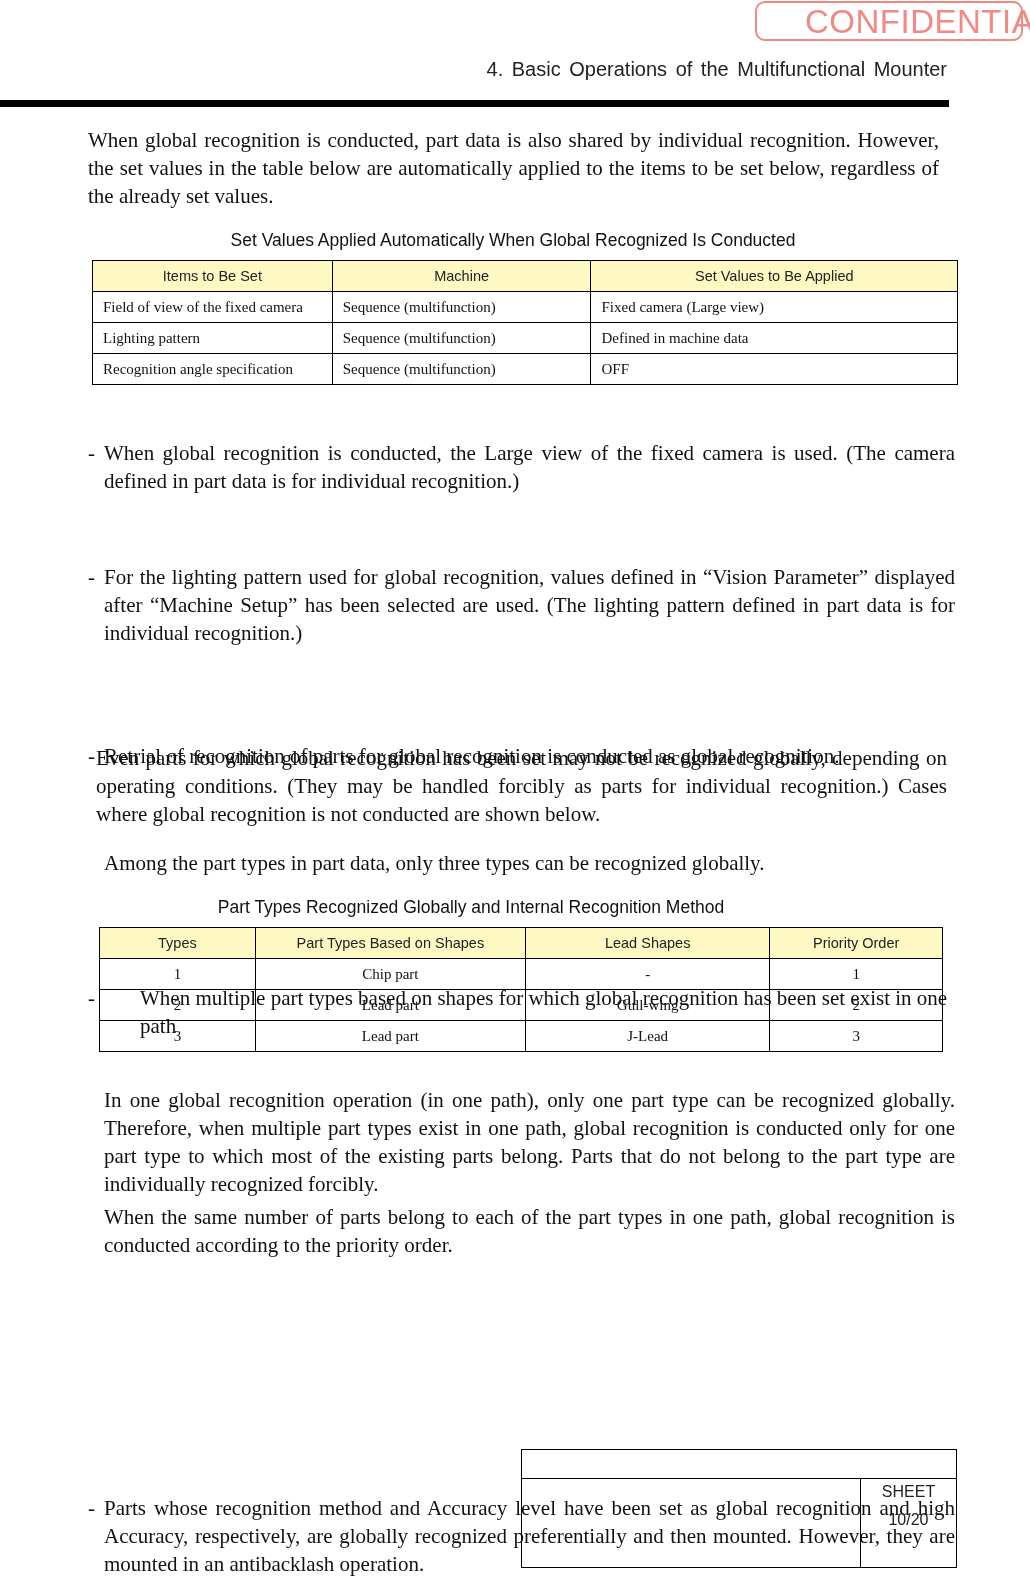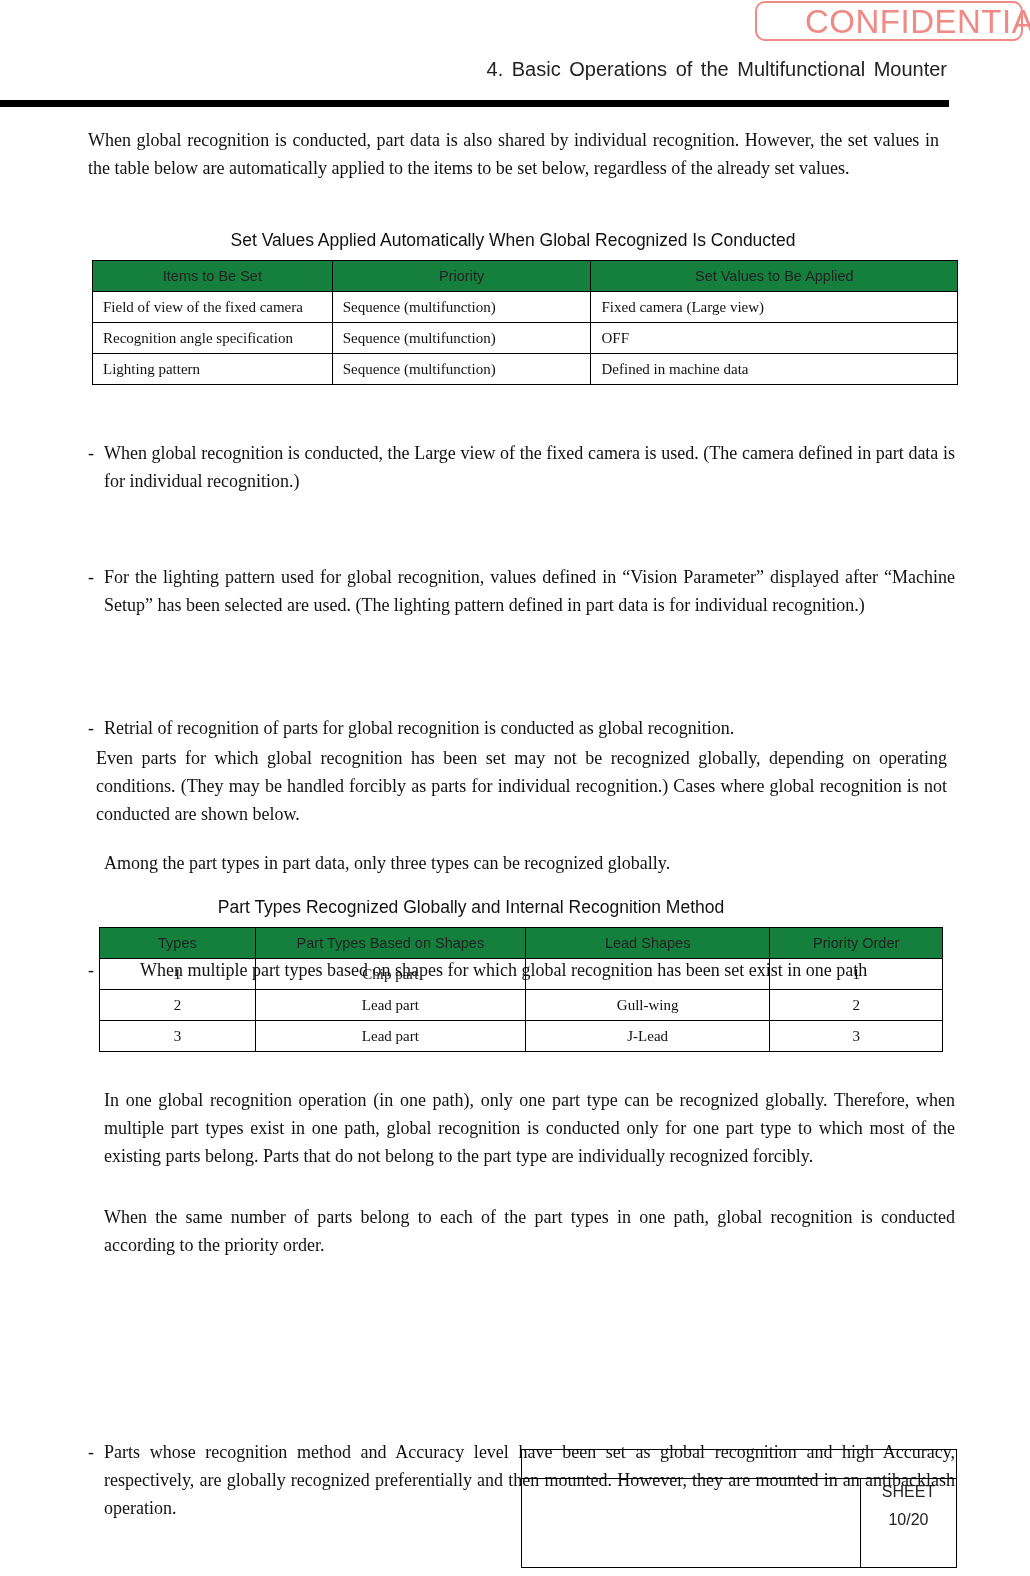--- a/index.html
+++ b/index.html
@@ -45,21 +45,21 @@
     .header-rule {
       position: absolute;
       left: 0;
       top: 100px;
       width: 949px;
       height: 7px;
       background: #000;
     }
     .body-text {
       font-family: "Liberation Serif", serif;
-      font-size: 18px;
+      font-size: 21px;
       line-height: 28px;
       text-align: justify;
       margin: 0;
     }
     .block {
       position: absolute;
       left: 88px;
       width: 851px;
     }
     .bullet {
@@ -78,21 +78,21 @@
       font-family: "Liberation Sans", sans-serif;
       font-size: 17.5px;
       text-align: center;
       color: #111;
     }
     table {
       border-collapse: collapse;
       position: absolute;
     }
     th {
-      background: #15803d;
+      background: #fef9c3;
       font-family: "Liberation Sans", sans-serif;
       font-weight: normal;
       font-size: 14.5px;
       color: #222;
       border: 1px solid #000;
       height: 30px;
       padding: 0;
     }
     td {
       font-family: "Liberation Serif", serif;
@@ -149,39 +149,39 @@
 
 <table style="left:92px; top:260px; width:866px;">
   <colgroup>
     <col style="width:240px">
     <col style="width:259px">
     <col style="width:367px">
   </colgroup>
   <thead>
     <tr>
       <th>Items to Be Set</th>
-      <th>Priority</th>
+      <th>Machine</th>
       <th>Set Values to Be Applied</th>
     </tr>
   </thead>
   <tbody>
     <tr>
       <td>Field of view of the fixed camera</td>
       <td>Sequence (multifunction)</td>
       <td>Fixed camera (Large view)</td>
     </tr>
     <tr>
+      <td>Lighting pattern</td>
+      <td>Sequence (multifunction)</td>
+      <td>Defined in machine data</td>
+    </tr>
+    <tr>
       <td>Recognition angle specification</td>
       <td>Sequence (multifunction)</td>
       <td>OFF</td>
-    </tr>
-    <tr>
-      <td>Lighting pattern</td>
-      <td>Sequence (multifunction)</td>
-      <td>Defined in machine data</td>
     </tr>
   </tbody>
 </table>
 
 <div class="block bullet" style="top:439px;">
   <span class="dash body-text">-</span>
   <p class="body-text">When global recognition is conducted, the Large view of the fixed camera is used. (The camera defined in part data is for individual recognition.)</p>
 </div>
 <div class="block bullet" style="top:507px;">
   <span class="dash body-text">-</span>

